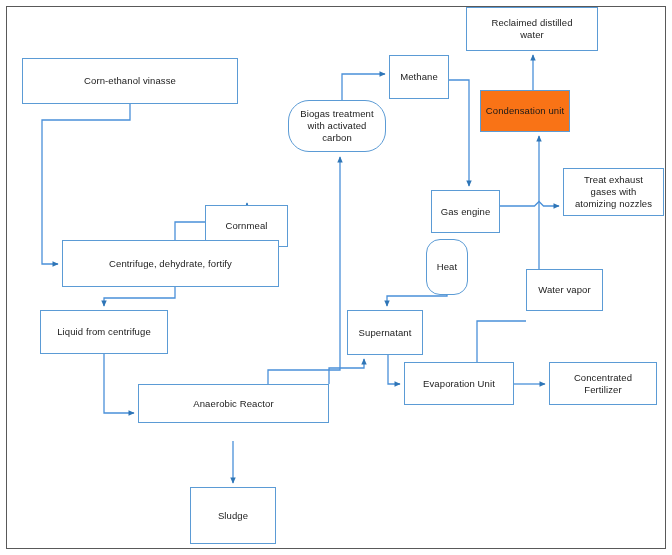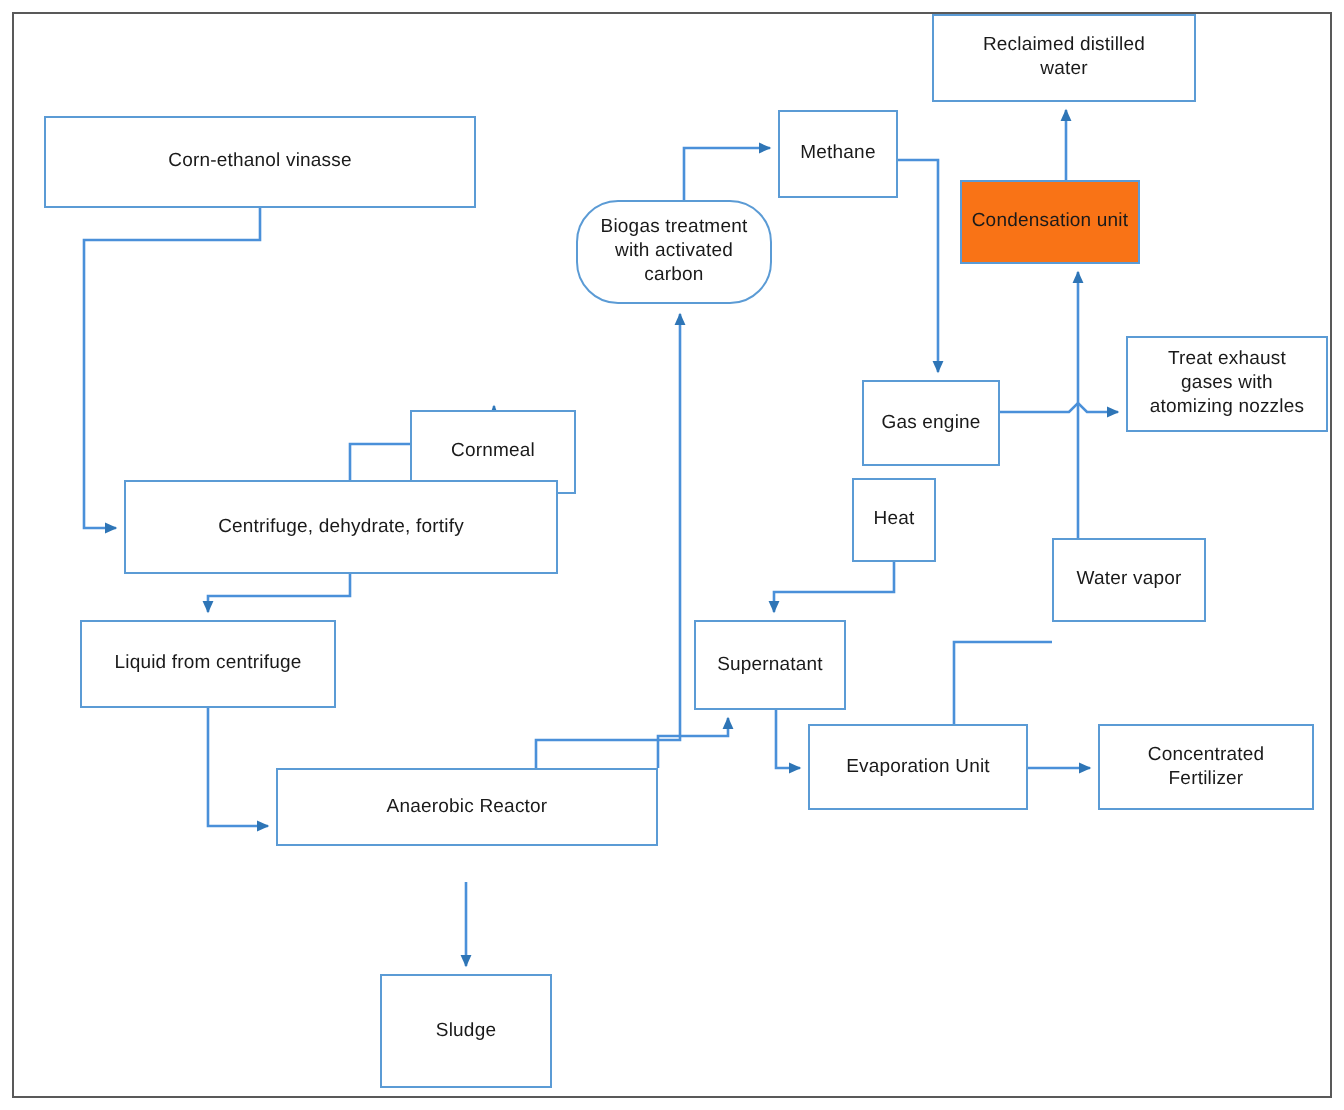--- a/index.html
+++ b/index.html
@@ -113,21 +113,21 @@
         <span class="node-label">Treat exhaust
 gases with
 atomizing nozzles</span>
       </div>
       <div class="node" style="left: 205px; top: 157px; width: 83px; height: 42px; border-color: rgb(91, 155, 213); background: rgb(255, 255, 255); color: rgb(26, 26, 26); margin-top: 48px;">
         <span class="node-label">Cornmeal</span>
       </div>
       <div class="node" style="left: 431px; top: 190px; width: 69px; height: 43px; border-color: rgb(91, 155, 213); background: rgb(255, 255, 255); color: rgb(26, 26, 26);">
         <span class="node-label">Gas engine</span>
       </div>
-      <div class="node" style="left: 426px; top: 239px; width: 42px; height: 42px; border-color: rgb(91, 155, 213); background: rgb(255, 255, 255); color: rgb(26, 26, 26);">
+      <div class="node" style="left: 426px; top: 239px; width: 42px; height: 56px; border-color: rgb(91, 155, 213); background: rgb(255, 255, 255); color: rgb(26, 26, 26); border-radius: 14px;">
         <span class="node-label">Heat</span>
       </div>
       <div class="node" style="left: 62px; top: 240px; width: 217px; height: 47px; border-color: rgb(91, 155, 213); background: rgb(255, 255, 255); color: rgb(26, 26, 26); text-align: right;">
         <span class="node-label">Centrifuge, dehydrate, fortify</span>
       </div>
       <div class="node" style="left: 526px; top: 269px; width: 77px; height: 42px; border-color: rgb(91, 155, 213); background: rgb(255, 255, 255); color: rgb(26, 26, 26);">
         <span class="node-label">Water vapor</span>
       </div>
       <div class="node" style="left: 347px; top: 310px; width: 76px; height: 45px; border-color: rgb(91, 155, 213); background: rgb(255, 255, 255); color: rgb(26, 26, 26);">
         <span class="node-label">Supernatant</span>

